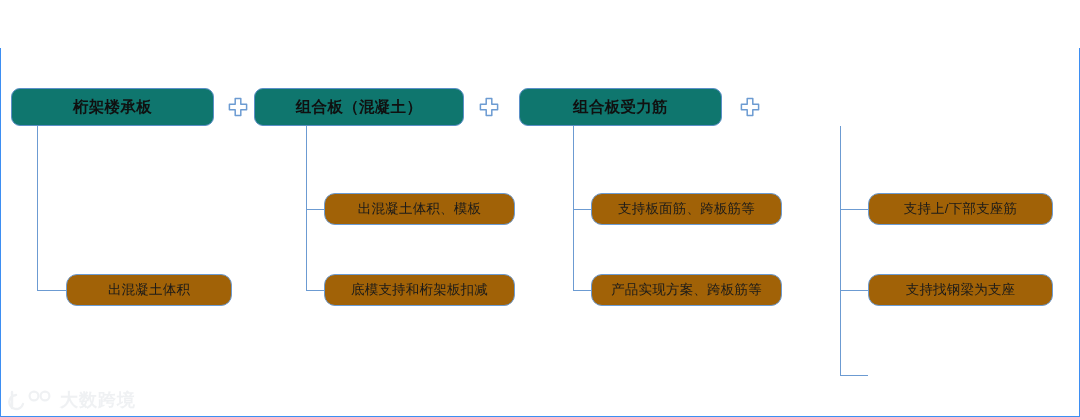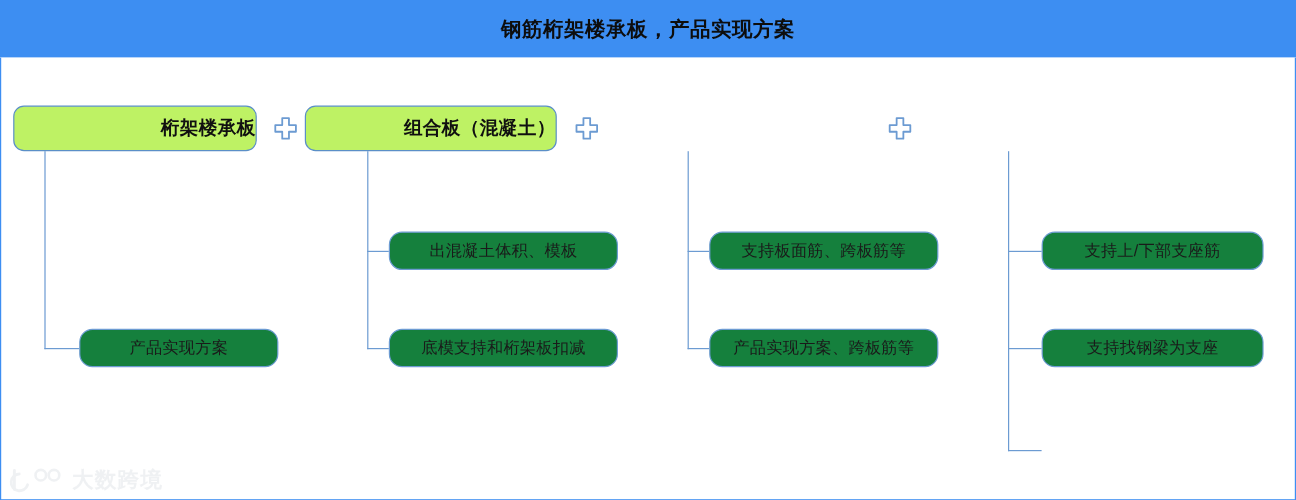--- a/index.html
+++ b/index.html
@@ -52,40 +52,40 @@
     border-top: none;
     background: #ffffff;
   }
 
   
   .node-top {
     position: absolute;
     height: 38px;
     border: 1.6px solid #5b8fc7;
     border-radius: 9px;
-    background: #bef264;
-    display: flex;
-    align-items: center;
-    justify-content: flex-end;
+    background: #0f766e;
+    display: flex;
+    align-items: center;
+    justify-content: center;
   }
   .node-top .node-label {
     font-size: 15.5px;
     font-weight: bold;
     color: #101010;
     white-space: nowrap;
     letter-spacing: 0.3px;
   }
 
   
   .node-child {
     position: absolute;
     height: 32px;
     border: 1.1px solid #6c9bd2;
     border-radius: 11px;
-    background: #15803d;
+    background: #a16207;
     display: flex;
     align-items: center;
     justify-content: center;
   }
   .node-child .node-label {
     font-size: 13.5px;
     font-weight: normal;
     color: #1a1a1a;
     white-space: nowrap;
     letter-spacing: 0.2px;
@@ -125,23 +125,20 @@
     color: #e3e6ea;
     letter-spacing: 1px;
     line-height: 1;
   }
 </style>
 </head>
 <body>
 
 <div id="diagram-root">
 
-  <div class="header-bar">
-    <div class="header-title">钢筋桁架楼承板，产品实现方案</div>
-  </div>
 
   <div class="content-frame"></div>
 
   <div class="conn-v" style="left:37px; top:126px; height:165px;"></div>
   <div class="conn-h" style="left:37px; top:290px; width:29px;"></div>
 
   <div class="conn-v" style="left:306px; top:126px; height:165px;"></div>
   <div class="conn-h" style="left:306px; top:209px; width:18px;"></div>
   <div class="conn-h" style="left:306px; top:290px; width:18px;"></div>
 
@@ -155,36 +152,39 @@
   <div class="conn-h" style="left:840px; top:375px; width:28px;"></div>
 
   <div class="node-top" style="left:11px; top:88px; width:203px;">
     <span class="node-label">桁架楼承板</span>
   </div>
 
   <div class="node-top" style="left:254px; top:88px; width:210px;">
     <span class="node-label">组合板（混凝土）</span>
   </div>
 
+  <div class="node-top" style="left:519px; top:88px; width:203px;">
+    <span class="node-label">组合板受力筋</span>
+  </div>
 
 
   <svg class="plus-connector" style="left:228px; top:97px;" viewBox="0 0 20 20">
     <path d="M7.2 1.4 H12.8 V7.2 H18.6 V12.8 H12.8 V18.6 H7.2 V12.8 H1.4 V7.2 H7.2 Z" fill="#ffffff" stroke="#6c9bd2" stroke-width="1.5" stroke-linejoin="round"></path>
   </svg>
 
   <svg class="plus-connector" style="left:479px; top:97px;" viewBox="0 0 20 20">
     <path d="M7.2 1.4 H12.8 V7.2 H18.6 V12.8 H12.8 V18.6 H7.2 V12.8 H1.4 V7.2 H7.2 Z" fill="#ffffff" stroke="#6c9bd2" stroke-width="1.5" stroke-linejoin="round"></path>
   </svg>
 
   <svg class="plus-connector" style="left:740px; top:97px;" viewBox="0 0 20 20">
     <path d="M7.2 1.4 H12.8 V7.2 H18.6 V12.8 H12.8 V18.6 H7.2 V12.8 H1.4 V7.2 H7.2 Z" fill="#ffffff" stroke="#6c9bd2" stroke-width="1.5" stroke-linejoin="round"></path>
   </svg>
 
   <div class="node-child" style="left:66px; top:274px; width:166px;">
-    <span class="node-label">产品实现方案</span>
+    <span class="node-label">出混凝土体积</span>
   </div>
 
   <div class="node-child" style="left:324px; top:193px; width:191px;">
     <span class="node-label">出混凝土体积、模板</span>
   </div>
   <div class="node-child" style="left:591px; top:193px; width:191px;">
     <span class="node-label">支持板面筋、跨板筋等</span>
   </div>
 
   <div class="node-child" style="left:324px; top:274px; width:191px;">

